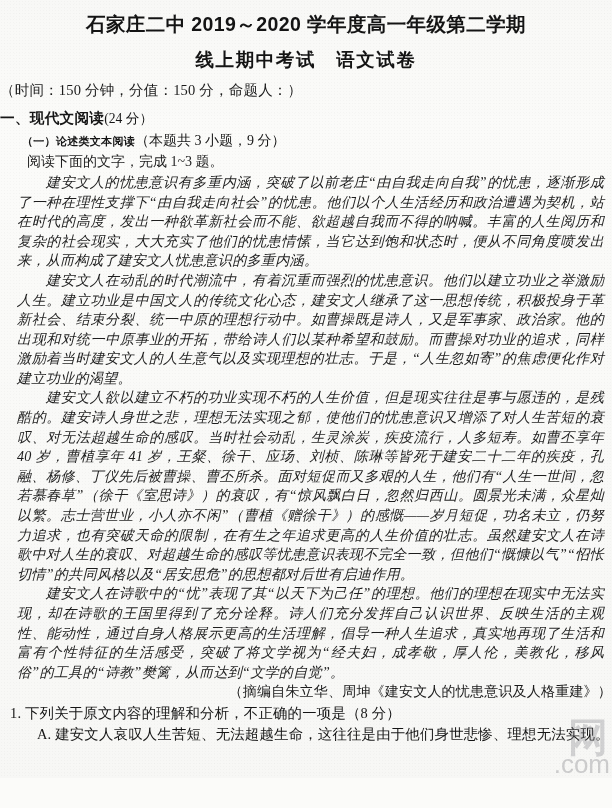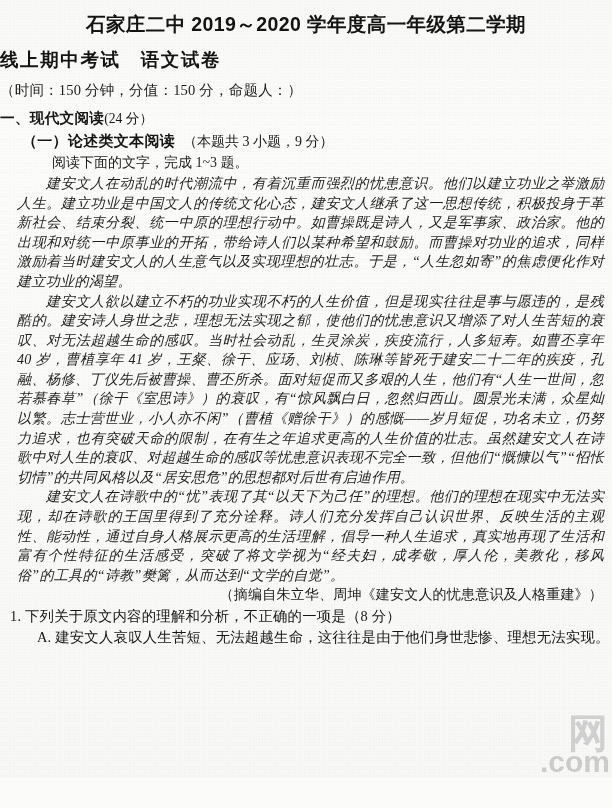--- a/index.html
+++ b/index.html
@@ -31,21 +31,21 @@
     text-align: center;
     letter-spacing: 0.4px;
     padding-top: 12px;
     line-height: 1.25;
     color: #141414;
   }
   .title-sub {
     font-family: "Liberation Serif", serif;
     font-weight: bold;
     font-size: 18.5px;
-    text-align: left;
+    text-align: center;
     letter-spacing: 1.6px;
     margin-top: 11px;
     color: #141414;
   }
   .title-meta {
     font-family: "Liberation Serif", serif;
     font-size: 14.5px;
     margin-top: 9px;
     letter-spacing: 0.2px;
     color: #1c1c1c;
@@ -58,27 +58,27 @@
     line-height: 1.28;
     color: #161616;
   }
   .sec .b {
     font-family: "Liberation Sans", sans-serif;
     font-weight: bold;
     letter-spacing: 0.3px;
   }
   .sec .n { font-family: "Liberation Serif", serif; font-weight: normal; font-size: 13.6px; }
   .sec-2 { padding-left: 22px; margin-top: 3px; }
-  .sec-2 .b { font-family: Liberation Sans, sans-serif; font-weight: bold; font-size: 15px; }
-  .sec-2 .n { font-size: 14px; margin-left: 8px; }
+  .sec-2 .b { font-family: Liberation Serif, serif; font-weight: bold; font-size: 11px; }
+  .sec-2 .n { font-size: 14px; }
 
   .instr {
     font-family: "Liberation Serif", serif;
     font-size: 14px;
-    padding-left: 52px;
+    padding-left: 27px;
     margin-top: 3px;
     color: #1d1d1d;
   }
 
   
   .passage { margin-top: 2px; padding: 0 8px 0 17px; }
   .passage p {
     margin: 0;
     font-family: "Liberation Serif", serif;
     font-style: italic;
@@ -87,21 +87,20 @@
     text-align: justify;
     text-indent: 29px;
     letter-spacing: 0.25px;
     color: #1e1e1e;
     text-justify: inter-character;
   }
   .attrib {
     font-family: "Liberation Serif", serif;
     font-size: 14px;
     text-align: right;
-    padding-right: 9px;
     margin-top: 1px;
     color: #1c1c1c;
     letter-spacing: 0.2px;
   }
 
   
   .qblock { padding: 0 8px 0 10px; margin-top: 2px; }
   .q-stem {
     font-family: "Liberation Serif", serif;
     font-size: 14.4px;
@@ -133,22 +132,22 @@
   #watermark .wm-cn {
     font-family: "Liberation Sans", sans-serif;
     font-weight: bold;
     font-size: 40px;
     color: rgba(120,120,125,0.30);
     letter-spacing: 2px;
     display: block;
   }
   #watermark .wm-dom {
     font-family: "Liberation Sans", sans-serif;
-    font-weight: bold;
-    font-size: 30px;
+    font-weight: normal;
+    font-size: 26px;
     color: rgba(120,120,125,0.34);
     letter-spacing: 0px;
     display: block;
     margin-top: -6px;
   }
   #watermark .wm-red {
     position: absolute;
     right: 86px;
     bottom: 36px;
     font-family: "Liberation Sans", sans-serif;
@@ -181,20 +180,21 @@
     <span class="b">一、现代文阅读</span><span class="n">(24 分）</span>
   </div>
 
   <div class="sec sec-2">
     <span class="b">（一）论述类文本阅读</span><span class="n">（本题共 3 小题，9 分）</span>
   </div>
 
   <div class="instr">阅读下面的文字，完成 1~3 题。</div>
 
   <div class="passage">
+    <p>建安文人的忧患意识有多重内涵，突破了以前老庄“由自我走向自我”的忧患，逐渐形成了一种在理性支撑下“由自我走向社会”的忧患。他们以个人生活经历和政治遭遇为契机，站在时代的高度，发出一种欲革新社会而不能、欲超越自我而不得的呐喊。丰富的人生阅历和复杂的社会现实，大大充实了他们的忧患情愫，当它达到饱和状态时，便从不同角度喷发出来，从而构成了建安文人忧患意识的多重内涵。</p>
     <p>建安文人在动乱的时代潮流中，有着沉重而强烈的忧患意识。他们以建立功业之举激励人生。建立功业是中国文人的传统文化心态，建安文人继承了这一思想传统，积极投身于革新社会、结束分裂、统一中原的理想行动中。如曹操既是诗人，又是军事家、政治家。他的出现和对统一中原事业的开拓，带给诗人们以某种希望和鼓励。而曹操对功业的追求，同样激励着当时建安文人的人生意气以及实现理想的壮志。于是，“人生忽如寄”的焦虑便化作对建立功业的渴望。</p>
     <p>建安文人欲以建立不朽的功业实现不朽的人生价值，但是现实往往是事与愿违的，是残酷的。建安诗人身世之悲，理想无法实现之郁，使他们的忧患意识又增添了对人生苦短的衰叹、对无法超越生命的感叹。当时社会动乱，生灵涂炭，疾疫流行，人多短寿。如曹丕享年 40 岁，曹植享年 41 岁，王粲、徐干、应玚、刘桢、陈琳等皆死于建安二十二年的疾疫，孔融、杨修、丁仪先后被曹操、曹丕所杀。面对短促而又多艰的人生，他们有“人生一世间，忽若慕春草”（徐干《室思诗》）的衰叹，有“惊风飘白日，忽然归西山。圆景光未满，众星灿以繁。志士营世业，小人亦不闲”（曹植《赠徐干》）的感慨——岁月短促，功名未立，仍努力追求，也有突破天命的限制，在有生之年追求更高的人生价值的壮志。虽然建安文人在诗歌中对人生的衰叹、对超越生命的感叹等忧患意识表现不完全一致，但他们“慨慷以气”“怊怅切情”的共同风格以及“居安思危”的思想都对后世有启迪作用。</p>
     <p>建安文人在诗歌中的“忧”表现了其“以天下为己任”的理想。他们的理想在现实中无法实现，却在诗歌的王国里得到了充分诠释。诗人们充分发挥自己认识世界、反映生活的主观性、能动性，通过自身人格展示更高的生活理解，倡导一种人生追求，真实地再现了生活和富有个性特征的生活感受，突破了将文学视为“经夫妇，成孝敬，厚人伦，美教化，移风俗”的工具的“诗教”樊篱，从而达到“文学的自觉”。</p>
   </div>
 
   <div class="attrib">（摘编自朱立华、周坤《建安文人的忧患意识及人格重建》）</div>
 
   <div class="qblock">
     <div class="q-stem">1. 下列关于原文内容的理解和分析，不正确的一项是（8 分）</div>
     <div class="q-opts">

